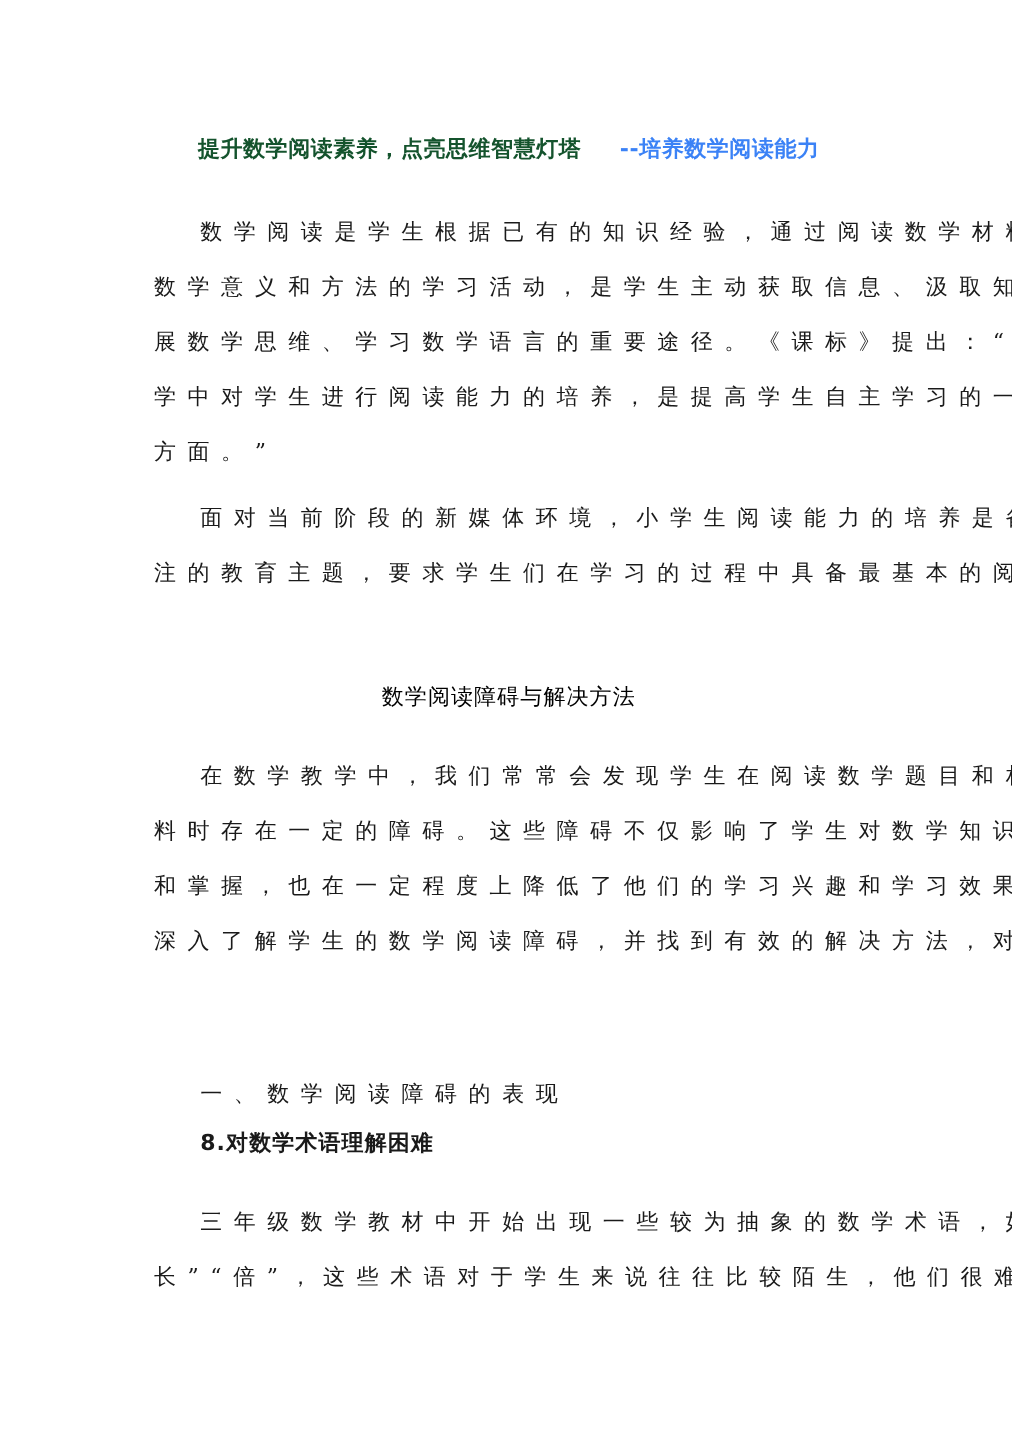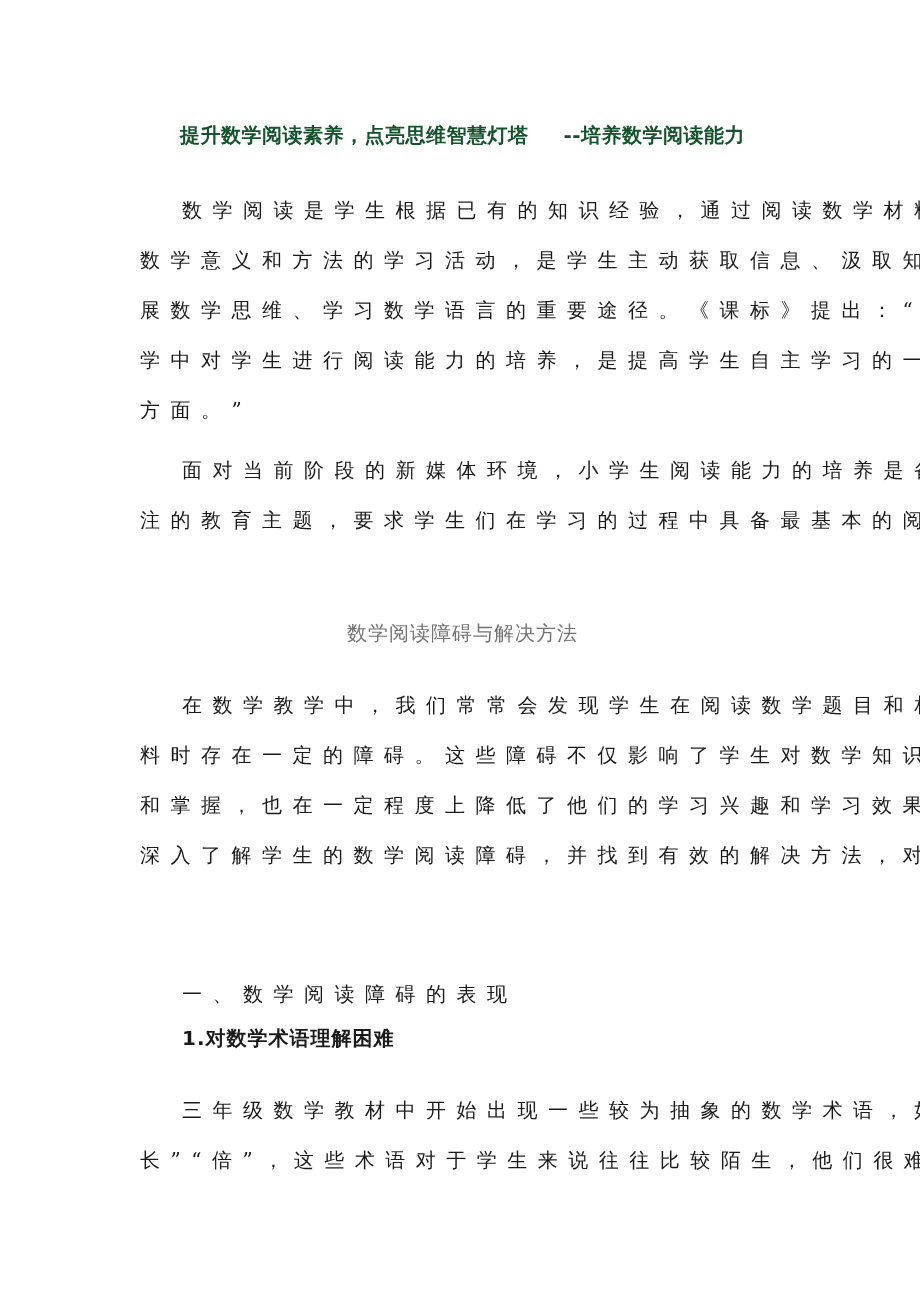--- a/index.html
+++ b/index.html
@@ -3,27 +3,27 @@
 <meta charset="utf-8">
 <style>
   html, body { margin: 0; padding: 0; background: #ffffff; }
   body { width: 920px; height: 1302px; position: relative; overflow: hidden;
          font-family: "DejaVu Serif", "Liberation Serif", serif; color: #1a1a1a; }
   .page { position: absolute; left: 140px; top: 0; width: 645px; }
   .title { position: absolute; left: 0; top: 122px; width: 645px; text-align: center;
            font-size: 20px; font-weight: bold; letter-spacing: 0.5px; white-space: nowrap;
            font-family: "DejaVu Sans", sans-serif; }
   .title .part1 { color: #14532d; }
-  .title .part2 { color: #14532d; margin-left: 35px; }
+  .title .part2 { color: #3b82f6; margin-left: 35px; }
   .para { position: absolute; left: 0; width: 645px; font-size: 20px; line-height: 50px;
           letter-spacing: 10.5px; text-align: justify; margin: 0; }
   .para .line { display: block; white-space: nowrap; height: 50px; }
   .indent { padding-left: 42px; }
   .section-heading { position: absolute; left: 0; width: 645px; text-align: center;
-                     font-size: 20px; color: #737373; top: 620px; letter-spacing: 1px;
+                     font-size: 20px; color: #000000; top: 620px; letter-spacing: 1px;
                      font-family: "DejaVu Sans", sans-serif; }
   .subhead { position: absolute; left: 42px; font-size: 20px; letter-spacing: 10.5px; white-space: nowrap; }
   .bold-subhead { position: absolute; left: 42px; font-size: 20px; font-weight: bold; white-space: nowrap;
                   letter-spacing: 1px; font-family: "DejaVu Sans", sans-serif; }
 </style>
 </head>
 <body>
 
 <div class="page">
 
@@ -48,20 +48,20 @@
 
   <div class="para" style="top:680px;">
     <span class="line indent">在数学教学中，我们常常会发现学生在阅读数学题目和相关材</span>
     <span class="line">料时存在一定的障碍。这些障碍不仅影响了学生对数学知识的理解</span>
     <span class="line">和掌握，也在一定程度上降低了他们的学习兴趣和学习效果。因此，</span>
     <span class="line">深入了解学生的数学阅读障碍，并找到有效的解决方法，对于提高</span>
   </div>
 
   <div class="subhead" style="top:955px;margin-top:26px;">一、数学阅读障碍的表现</div>
 
-  <div class="bold-subhead" style="top:1025px;">1.对数学术语理解困难</div>
+  <div class="bold-subhead" style="top:1025px;">8.对数学术语理解困难</div>
 
   <div class="para" style="top:1085px;">
     <span class="line indent">三年级数学教材中开始出现一些较为抽象的数学术语，如“周</span>
     <span class="line">长”“倍”，这些术语对于学生来说往往比较陌生，他们很难在短</span>
   </div>
 
 </div>
 
 </body></html>

